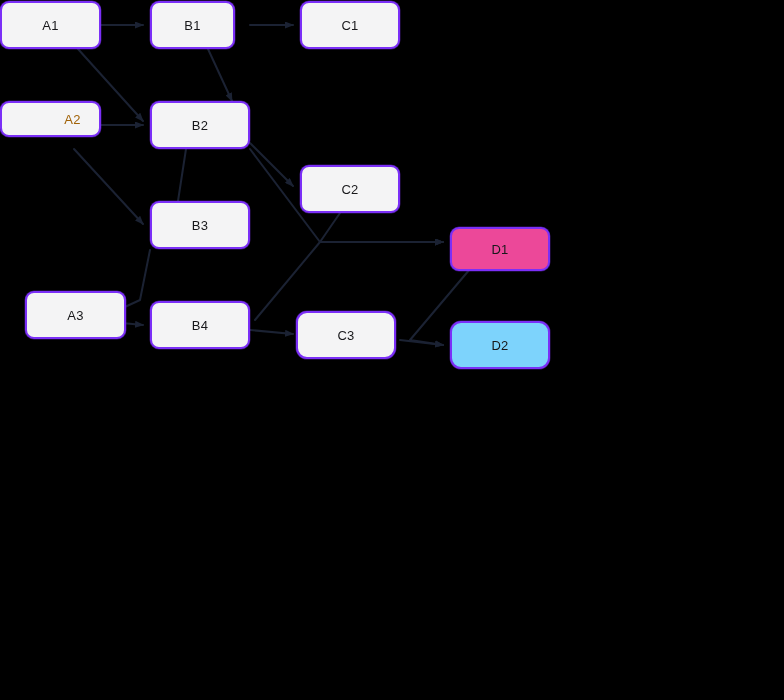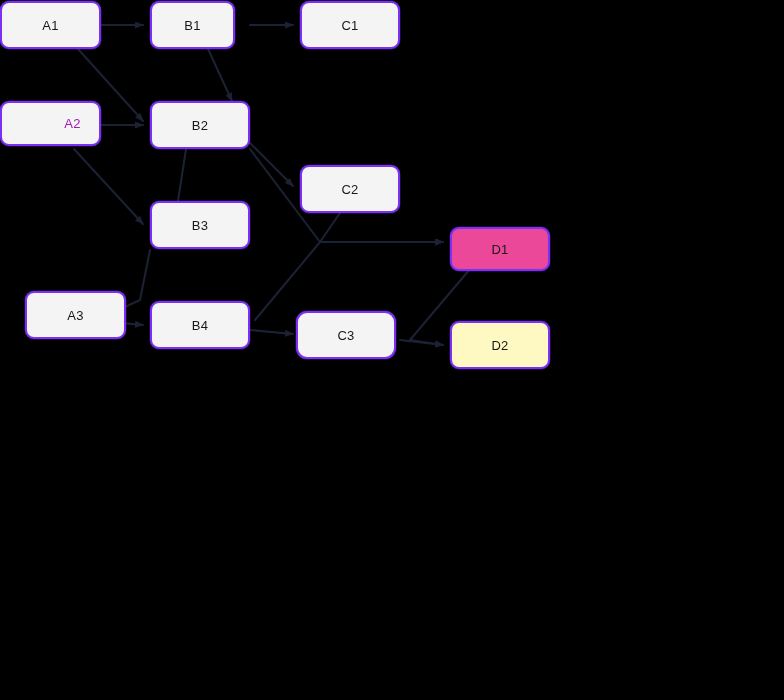--- a/index.html
+++ b/index.html
@@ -56,21 +56,21 @@
         <path d="M 340,213 L 320,242 L 443,242" fill="none" stroke="#1b2233" stroke-width="2" stroke-linecap="round" stroke-linejoin="round" marker-end="url(#arrowhead)"></path>
         <path d="M 400,340 L 443,345" fill="none" stroke="#1b2233" stroke-width="2" stroke-linecap="round" stroke-linejoin="round" marker-end="url(#arrowhead)"></path>
         <path d="M 470,269 L 410,340 L 443,345" fill="none" stroke="#1b2233" stroke-width="2" stroke-linecap="round" stroke-linejoin="round" marker-end="url(#arrowhead)"></path>
       </g>
   </svg>
 
   <div id="nodes-group">
       <div class="node" style="left: 0px; top: 1px; width: 101px; height: 48px; background: rgb(244, 244, 245); border-color: rgb(123, 47, 247); color: rgb(24, 24, 27);">
         <span class="node-label">A1</span>
       </div>
-      <div class="node" style="left: 0px; top: 101px; width: 101px; height: 45px; background: rgb(244, 244, 245); border-color: rgb(123, 47, 247); color: #a21caf; padding-left: 44px;">
+      <div class="node" style="left: 0px; top: 101px; width: 101px; height: 36px; background: rgb(244, 244, 245); border-color: rgb(123, 47, 247); color: #a16207; padding-left: 44px;">
         <span class="node-label">A2</span>
       </div>
       <div class="node" style="left: 0px; top: 291px; width: 101px; height: 48px; background: rgb(244, 244, 245); border-color: rgb(123, 47, 247); color: rgb(24, 24, 27); margin-left: 25px;">
         <span class="node-label">A3</span>
       </div>
       <div class="node" style="left: 150px; top: 1px; width: 85px; height: 48px; background: rgb(244, 244, 245); border-color: rgb(123, 47, 247); color: rgb(24, 24, 27);">
         <span class="node-label">B1</span>
       </div>
       <div class="node" style="left: 150px; top: 101px; width: 100px; height: 48px; background: rgb(244, 244, 245); border-color: rgb(123, 47, 247); color: rgb(24, 24, 27);">
         <span class="node-label">B2</span>
@@ -86,18 +86,18 @@
       </div>
       <div class="node" style="left: 300px; top: 165px; width: 100px; height: 48px; background: rgb(244, 244, 245); border-color: rgb(123, 47, 247); color: rgb(24, 24, 27); text-align: center;">
         <span class="node-label">C2</span>
       </div>
       <div class="node" style="left: 296px; top: 311px; width: 100px; height: 48px; background: rgb(244, 244, 245); border-color: rgb(123, 47, 247); color: rgb(24, 24, 27); border-radius: 11px;">
         <span class="node-label">C3</span>
       </div>
       <div class="node" style="left: 450px; top: 227px; width: 100px; height: 44px; background: #ec4899; border-color: rgb(123, 47, 247); color: rgb(24, 24, 27);">
         <span class="node-label">D1</span>
       </div>
-      <div class="node" style="left: 450px; top: 321px; width: 100px; height: 48px; background: #fef9c3; border-color: rgb(123, 47, 247); color: rgb(24, 24, 27);">
+      <div class="node" style="left: 450px; top: 321px; width: 100px; height: 48px; background: #7dd3fc; border-color: rgb(123, 47, 247); color: rgb(24, 24, 27); border-radius: 11px;">
         <span class="node-label">D2</span>
       </div>
     </div>
 
 </div>
 
 </body></html>

